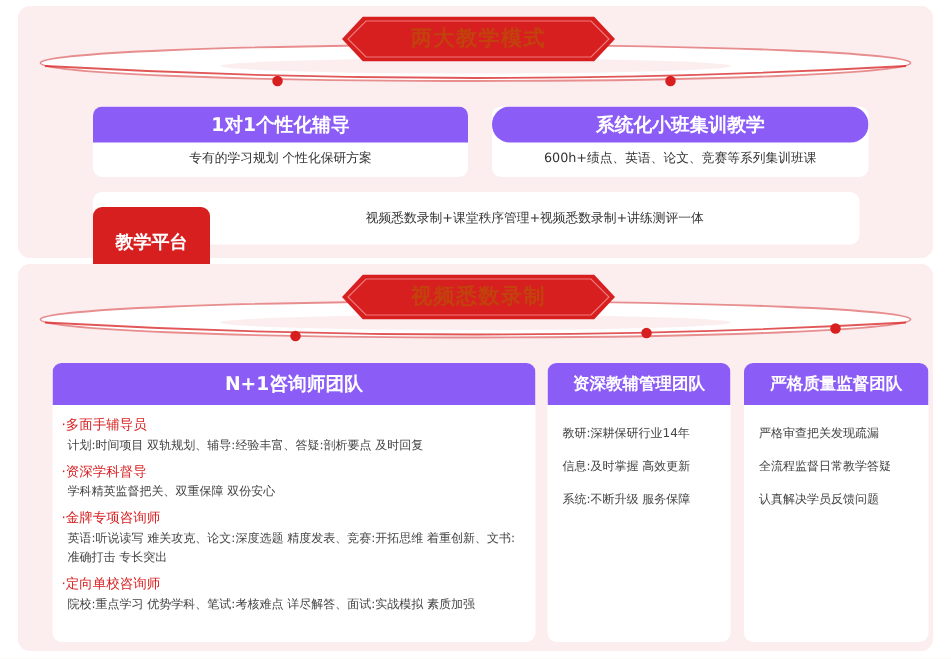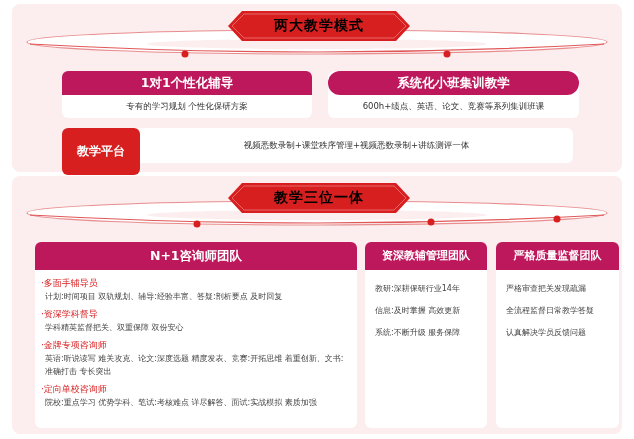--- a/index.html
+++ b/index.html
@@ -2,23 +2,23 @@
 <html><head>
 <meta charset="utf-8">
 <style>
   * { box-sizing: border-box; margin: 0; padding: 0; }
   html, body { width: 634px; height: 439px; background: #ffffff; overflow: hidden; }
   body { font-family: "DejaVu Sans", "Liberation Sans", sans-serif; position: relative; }
   .panel { position: absolute; background: #fcedee; border-radius: 8px; }
   .ring { position: absolute; }
   .hex { position: absolute; display: flex; align-items: center; justify-content: center; }
   .hex svg { position: absolute; left: 0; top: 0; }
-  .hex span { position: relative; color: #000000; font-weight: bold; font-size: 14px; letter-spacing: 1px; }
+  .hex span { position: relative; color: #c2410c; font-weight: bold; font-size: 14px; letter-spacing: 1px; }
   .card { position: absolute; background: #fff; border-radius: 6px; overflow: hidden; }
-  .card-head { background: #be185d; color: #fff; font-weight: bold; text-align: center; font-size: 12.5px; }
+  .card-head { background: #8b5cf6; color: #fff; font-weight: bold; text-align: center; font-size: 12.5px; }
   .card-body { color: #333; font-size: 8.5px; text-align: center; }
   .plat-label { position: absolute; background: #d71f20; color: #fff; font-weight: bold; font-size: 12px; border-radius: 6px; display: flex; align-items: center; justify-content: center; }
   .plat-text { position: absolute; font-size: 8.5px; color: #333; display: flex; align-items: center; justify-content: center; }
   .sub-title { color: #d71f20; font-weight: normal; font-size: 9px; margin-top: 5px; }
   .sub-text { color: #444; font-size: 8px; line-height: 13px; padding-left: 4px; }
   .side-line { color: #444; font-size: 8px; line-height: 22px; padding-left: 10px; text-align: left; }
 </style>
 </head>
 <body>
 
@@ -44,40 +44,40 @@
   <div class="card-head" style="height:24px; line-height:24px;">1对1个性化辅导</div>
   <div class="card-body" style="line-height:22px;">专有的学习规划  个性化保研方案</div>
 </div>
 
 <div class="card" style="left:328px; top:71px; width:251px; height:47px;">
   <div class="card-head" style="height:24px; line-height:24px;border-radius:12px;">系统化小班集训教学</div>
   <div class="card-body" style="line-height:22px;">600h+绩点、英语、论文、竞赛等系列集训班课</div>
 </div>
 
 <div class="card" style="left:62px; top:128px; width:511px; height:35px;"></div>
-<div class="plat-label" style="left:62px; top:128px; width:78px; height:47px;">教学平台</div>
+<div class="plat-label" style="left:62px; top:138px; width:78px; height:47px;">教学平台</div>
 <div class="plat-text" style="left:140px; top:128px; width:433px; height:35px;">视频悉数录制+课堂秩序管理+视频悉数录制+讲练测评一体</div>
 
 <div class="panel" style="left:12px; top:176px; width:610px; height:258px;"></div>
 
 <svg class="ring" style="left:20px; top:195px;" width="594" height="40" viewBox="0 0 594 40">
   <ellipse cx="297" cy="18" rx="290" ry="12" fill="#ffffff" stroke="#e88d8e" stroke-width="1.2"></ellipse>
   <ellipse cx="297" cy="20" rx="170" ry="5" fill="#fbe9ea" opacity="0.8"></ellipse>
   <path d="M10 20 Q297 36 584 20" fill="none" stroke="#d71f20" stroke-width="1.2" opacity="0.75"></path>
   <circle cx="177" cy="29" r="3.5" fill="#d71f20"></circle>
   <circle cx="411" cy="27" r="3.5" fill="#d71f20"></circle>
   <circle cx="537" cy="24" r="3.5" fill="#d71f20"></circle>
 </svg>
 
 <div class="hex" style="left:228px; top:183px; width:182px; height:30px;">
   <svg width="182" height="30" viewBox="0 0 182 30">
     <polygon points="14,0 168,0 182,15 168,30 14,30 0,15" fill="#d71f20"></polygon>
     <polygon points="16,3 166,3 178,15 166,27 16,27 4,15" fill="none" stroke="#f07a7a" stroke-width="0.8"></polygon>
   </svg>
-  <span>教学三位一体</span>
+  <span>视频悉数录制</span>
 </div>
 
 <div class="card" style="left:35px; top:242px; width:322px; height:186px;">
   <div class="card-head" style="height:28px; line-height:28px;">N+1咨询师团队</div>
   <div style="padding:2px 6px 0 6px; text-align:left;">
     <div class="sub-title">·多面手辅导员</div>
     <div class="sub-text">计划:时间项目 双轨规划、辅导:经验丰富、答疑:剖析要点 及时回复</div>
     <div class="sub-title">·资深学科督导</div>
     <div class="sub-text">学科精英监督把关、双重保障 双份安心</div>
     <div class="sub-title">·金牌专项咨询师</div>

